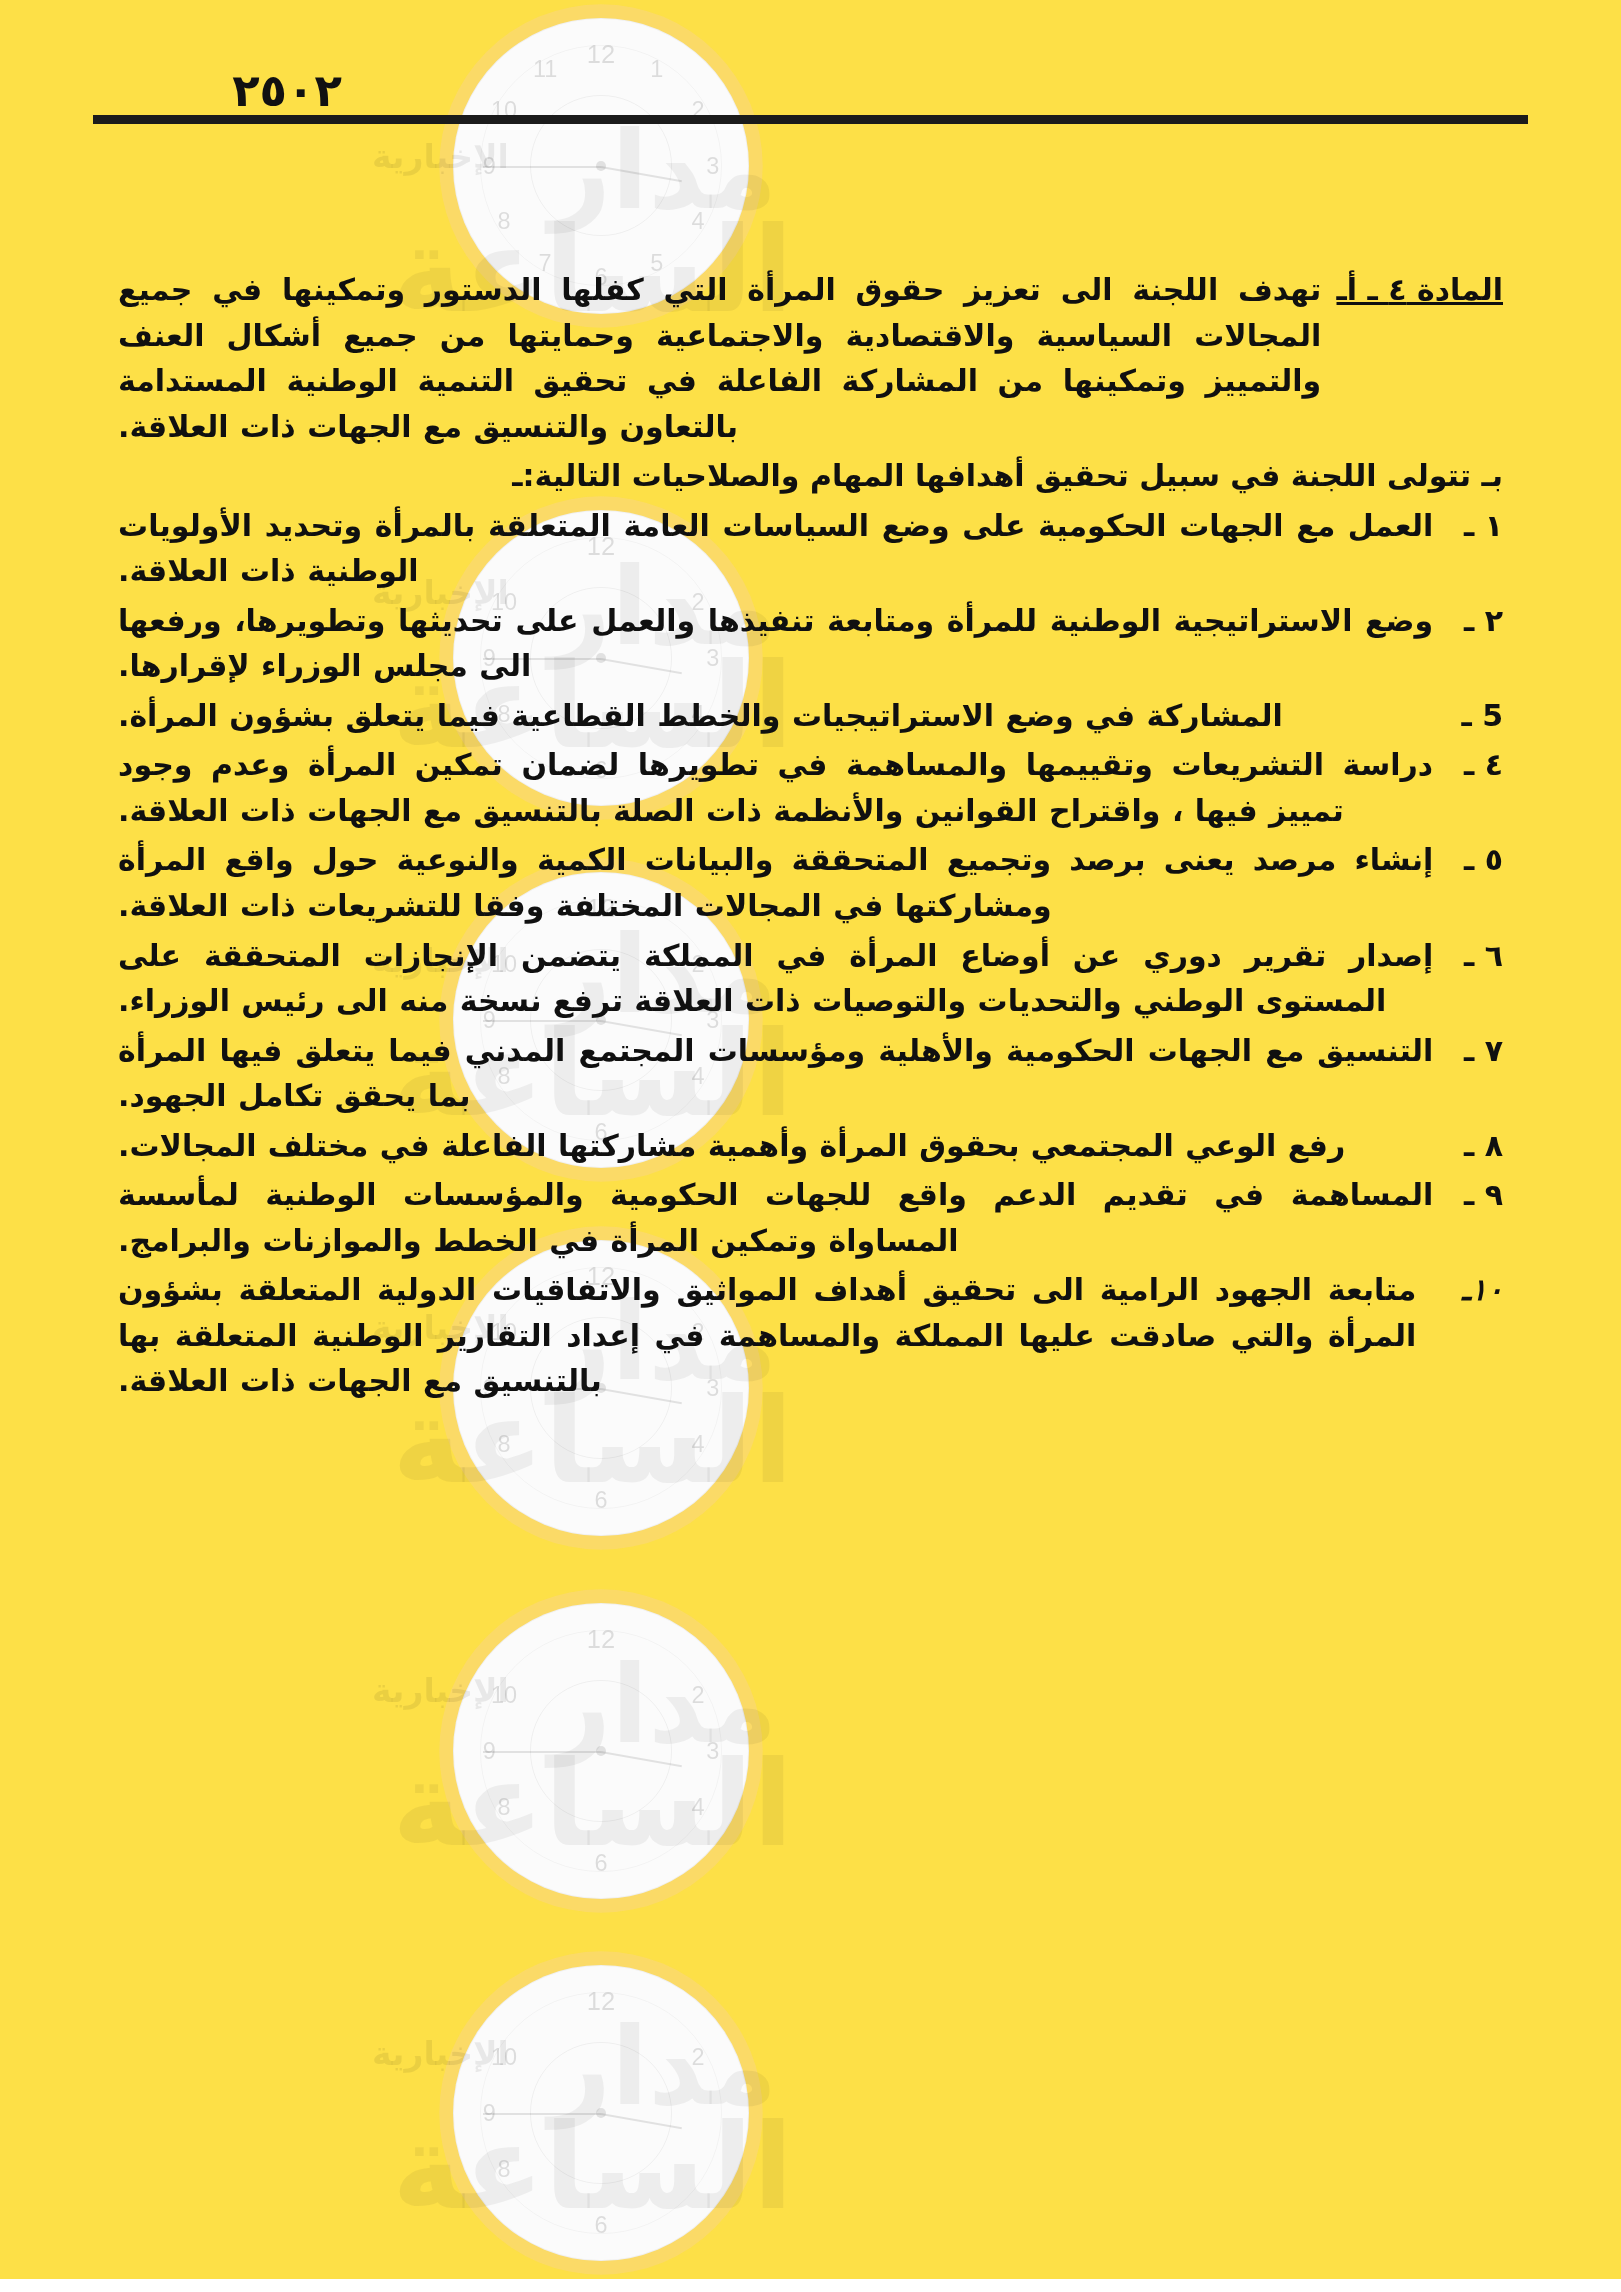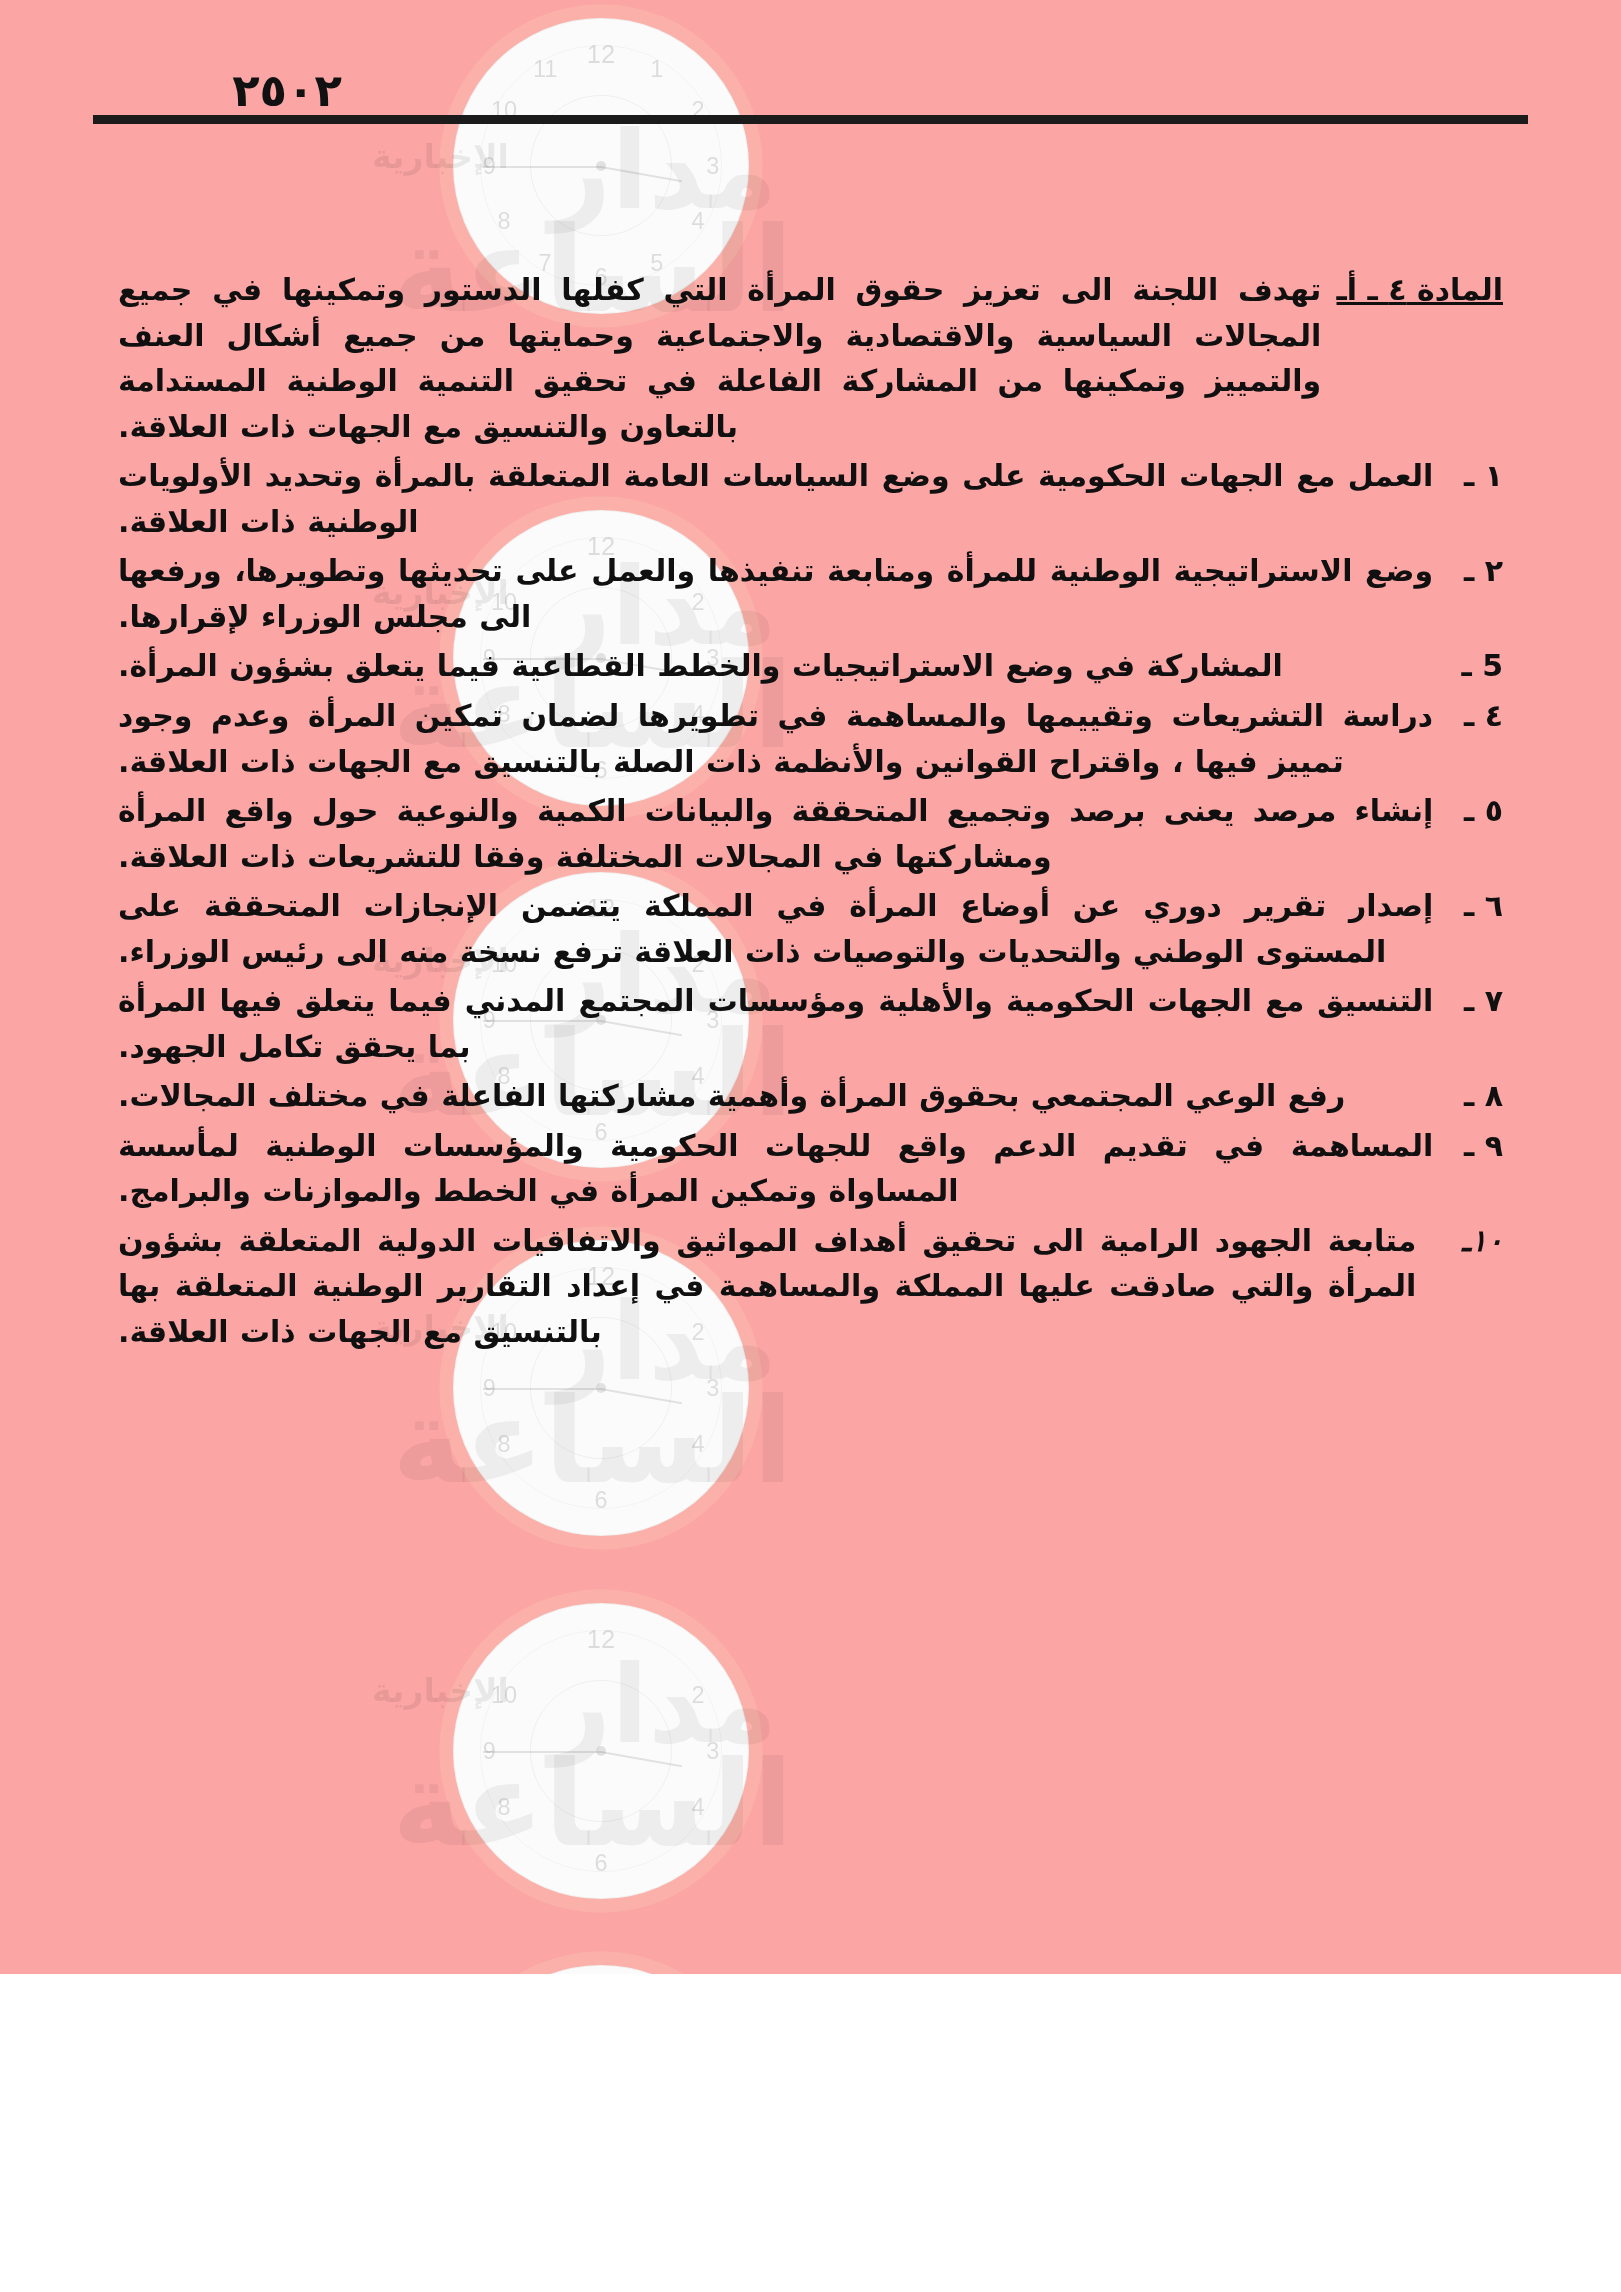--- a/index.html
+++ b/index.html
@@ -4,22 +4,22 @@
 <style>
   html, body {
     margin: 0;
     padding: 0;
     background: #ffffff;
   }
 
   .page {
     position: relative;
     width: 1621px;
-    height: 1974px;
-    background: #fca5a5;
+    height: 2279px;
+    background: #fde047;
     overflow: hidden;
     font-family: "DejaVu Sans", "Liberation Sans", sans-serif;
     direction: rtl;
   }
 
   
   .watermark-layer {
     position: absolute;
     inset: 0;
     pointer-events: none;
@@ -321,20 +321,21 @@
     <div class="header-rule"></div>
   </div>
 
   <div class="content">
 
     <div class="para">
       <div class="para-marker wide">المادة ٤ ـ أـ</div>
       <div class="para-body">تهدف اللجنة الى تعزيز حقوق المرأة التي كفلها الدستور وتمكينها في جميع المجالات السياسية والاقتصادية والاجتماعية وحمايتها من جميع أشكال العنف والتمييز وتمكينها من المشاركة الفاعلة في تحقيق التنمية الوطنية المستدامة بالتعاون والتنسيق مع الجهات ذات العلاقة.</div>
     </div>
 
+    <div class="para-flow" style="text-align-last:right;">بـ تتولى اللجنة في سبيل تحقيق أهدافها المهام والصلاحيات التالية:ـ</div>
 
     <div class="para">
       <div class="para-marker num">١ ـ</div>
       <div class="para-body">العمل مع الجهات الحكومية على وضع السياسات العامة المتعلقة بالمرأة وتحديد الأولويات الوطنية ذات العلاقة.</div>
     </div>
 
     <div class="para">
       <div class="para-marker num">٢ ـ</div>
       <div class="para-body">وضع الاستراتيجية الوطنية للمرأة ومتابعة تنفيذها والعمل على تحديثها وتطويرها، ورفعها الى مجلس الوزراء لإقرارها.</div>
     </div>

